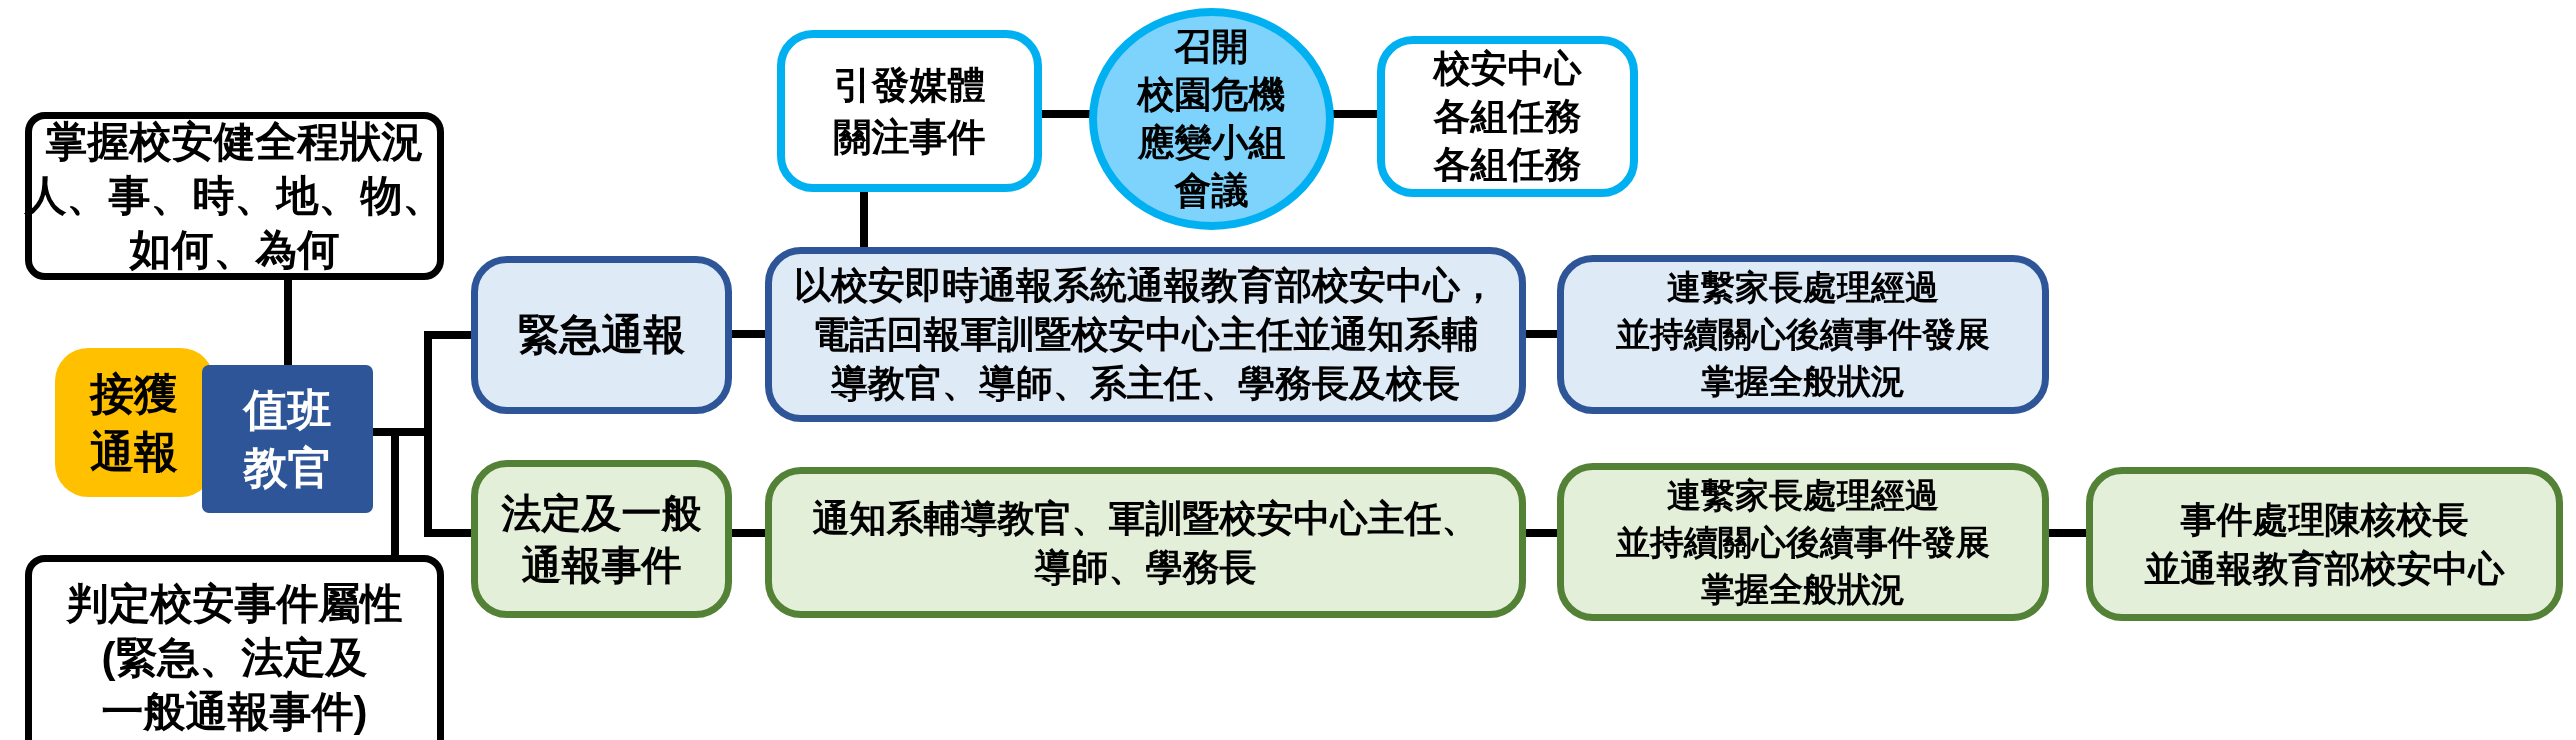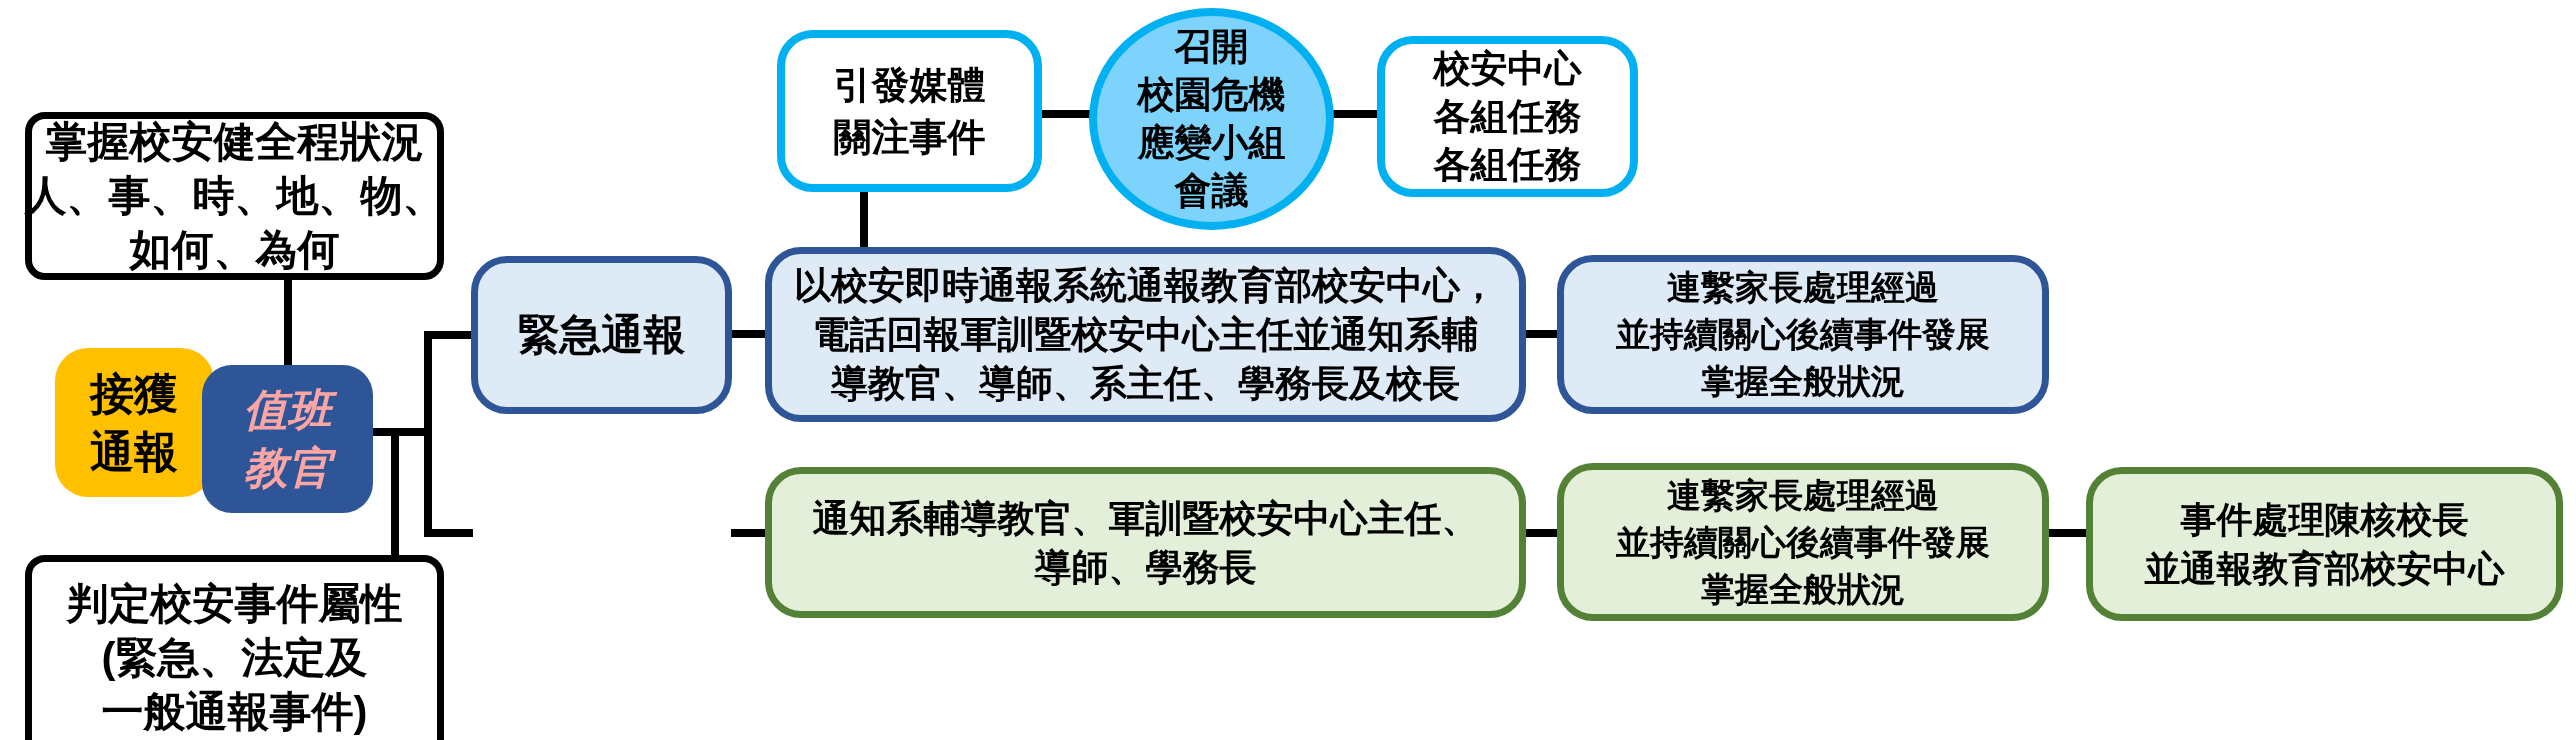--- a/index.html
+++ b/index.html
@@ -26,21 +26,21 @@
     align-items: center;
     text-align: center;
     background: #FFFFFF;
     z-index: 2;
   }
   .node .ln { display: block; white-space: nowrap; }
 
   
   .s-black  { border: 7.5px solid var(--c-line, #000000); border-radius: 20px; background:#FFFFFF; }
   .s-yellow { background: var(--c-yellow, #FFC000); border-radius: 33px; }
-  .s-navy   { background: var(--c-navy, #2E5597); color:#fca5a5; border-radius: 30px; font-style: italic; }
+  .s-navy   { background: var(--c-navy, #2E5597); color:#ffffff; border-radius: 7px; }
   .s-cyan   { border: 8.2px solid var(--c-cyan, #00B0F0); border-radius: 36px; background:#FFFFFF; }
   .s-ellipse{ border: 8.2px solid var(--c-cyan, #00B0F0); border-radius: 50%; background:#7dd3fc; }
   .s-blue   { border: 7.5px solid var(--c-navy, #2E5597); border-radius: 36px; background: var(--c-light-blue, #DEEAF6); }
   .s-green  { border: 7.5px solid var(--c-green, #538135); border-radius: 36px; background: var(--c-light-green, #E3EFD9); }
 
   
   .line { position: absolute; background: var(--c-line, #000000); z-index: 1; }
 
   
   #n-grasp          { left:25px;   top:112px; width:419px;  height:168px; font-size:42px; line-height:54px; }
@@ -129,20 +129,24 @@
     <span class="ln">電話回報軍訓暨校安中心主任並通知系輔</span>
     <span class="ln">導教官、導師、系主任、學務長及校長</span>
   </div>
 
   <div class="node s-blue" id="n-urgent-family">
     <span class="ln">連繫家長處理經過</span>
     <span class="ln">並持續關心後續事件發展</span>
     <span class="ln">掌握全般狀況</span>
   </div>
 
+  <div class="node s-green" id="n-legal">
+    <span class="ln">法定及一般</span>
+    <span class="ln">通報事件</span>
+  </div>
 
   <div class="node s-green" id="n-legal-detail">
     <span class="ln">通知系輔導教官、軍訓暨校安中心主任、</span>
     <span class="ln">導師、學務長</span>
   </div>
 
   <div class="node s-green" id="n-legal-family">
     <span class="ln">連繫家長處理經過</span>
     <span class="ln">並持續關心後續事件發展</span>
     <span class="ln">掌握全般狀況</span>

